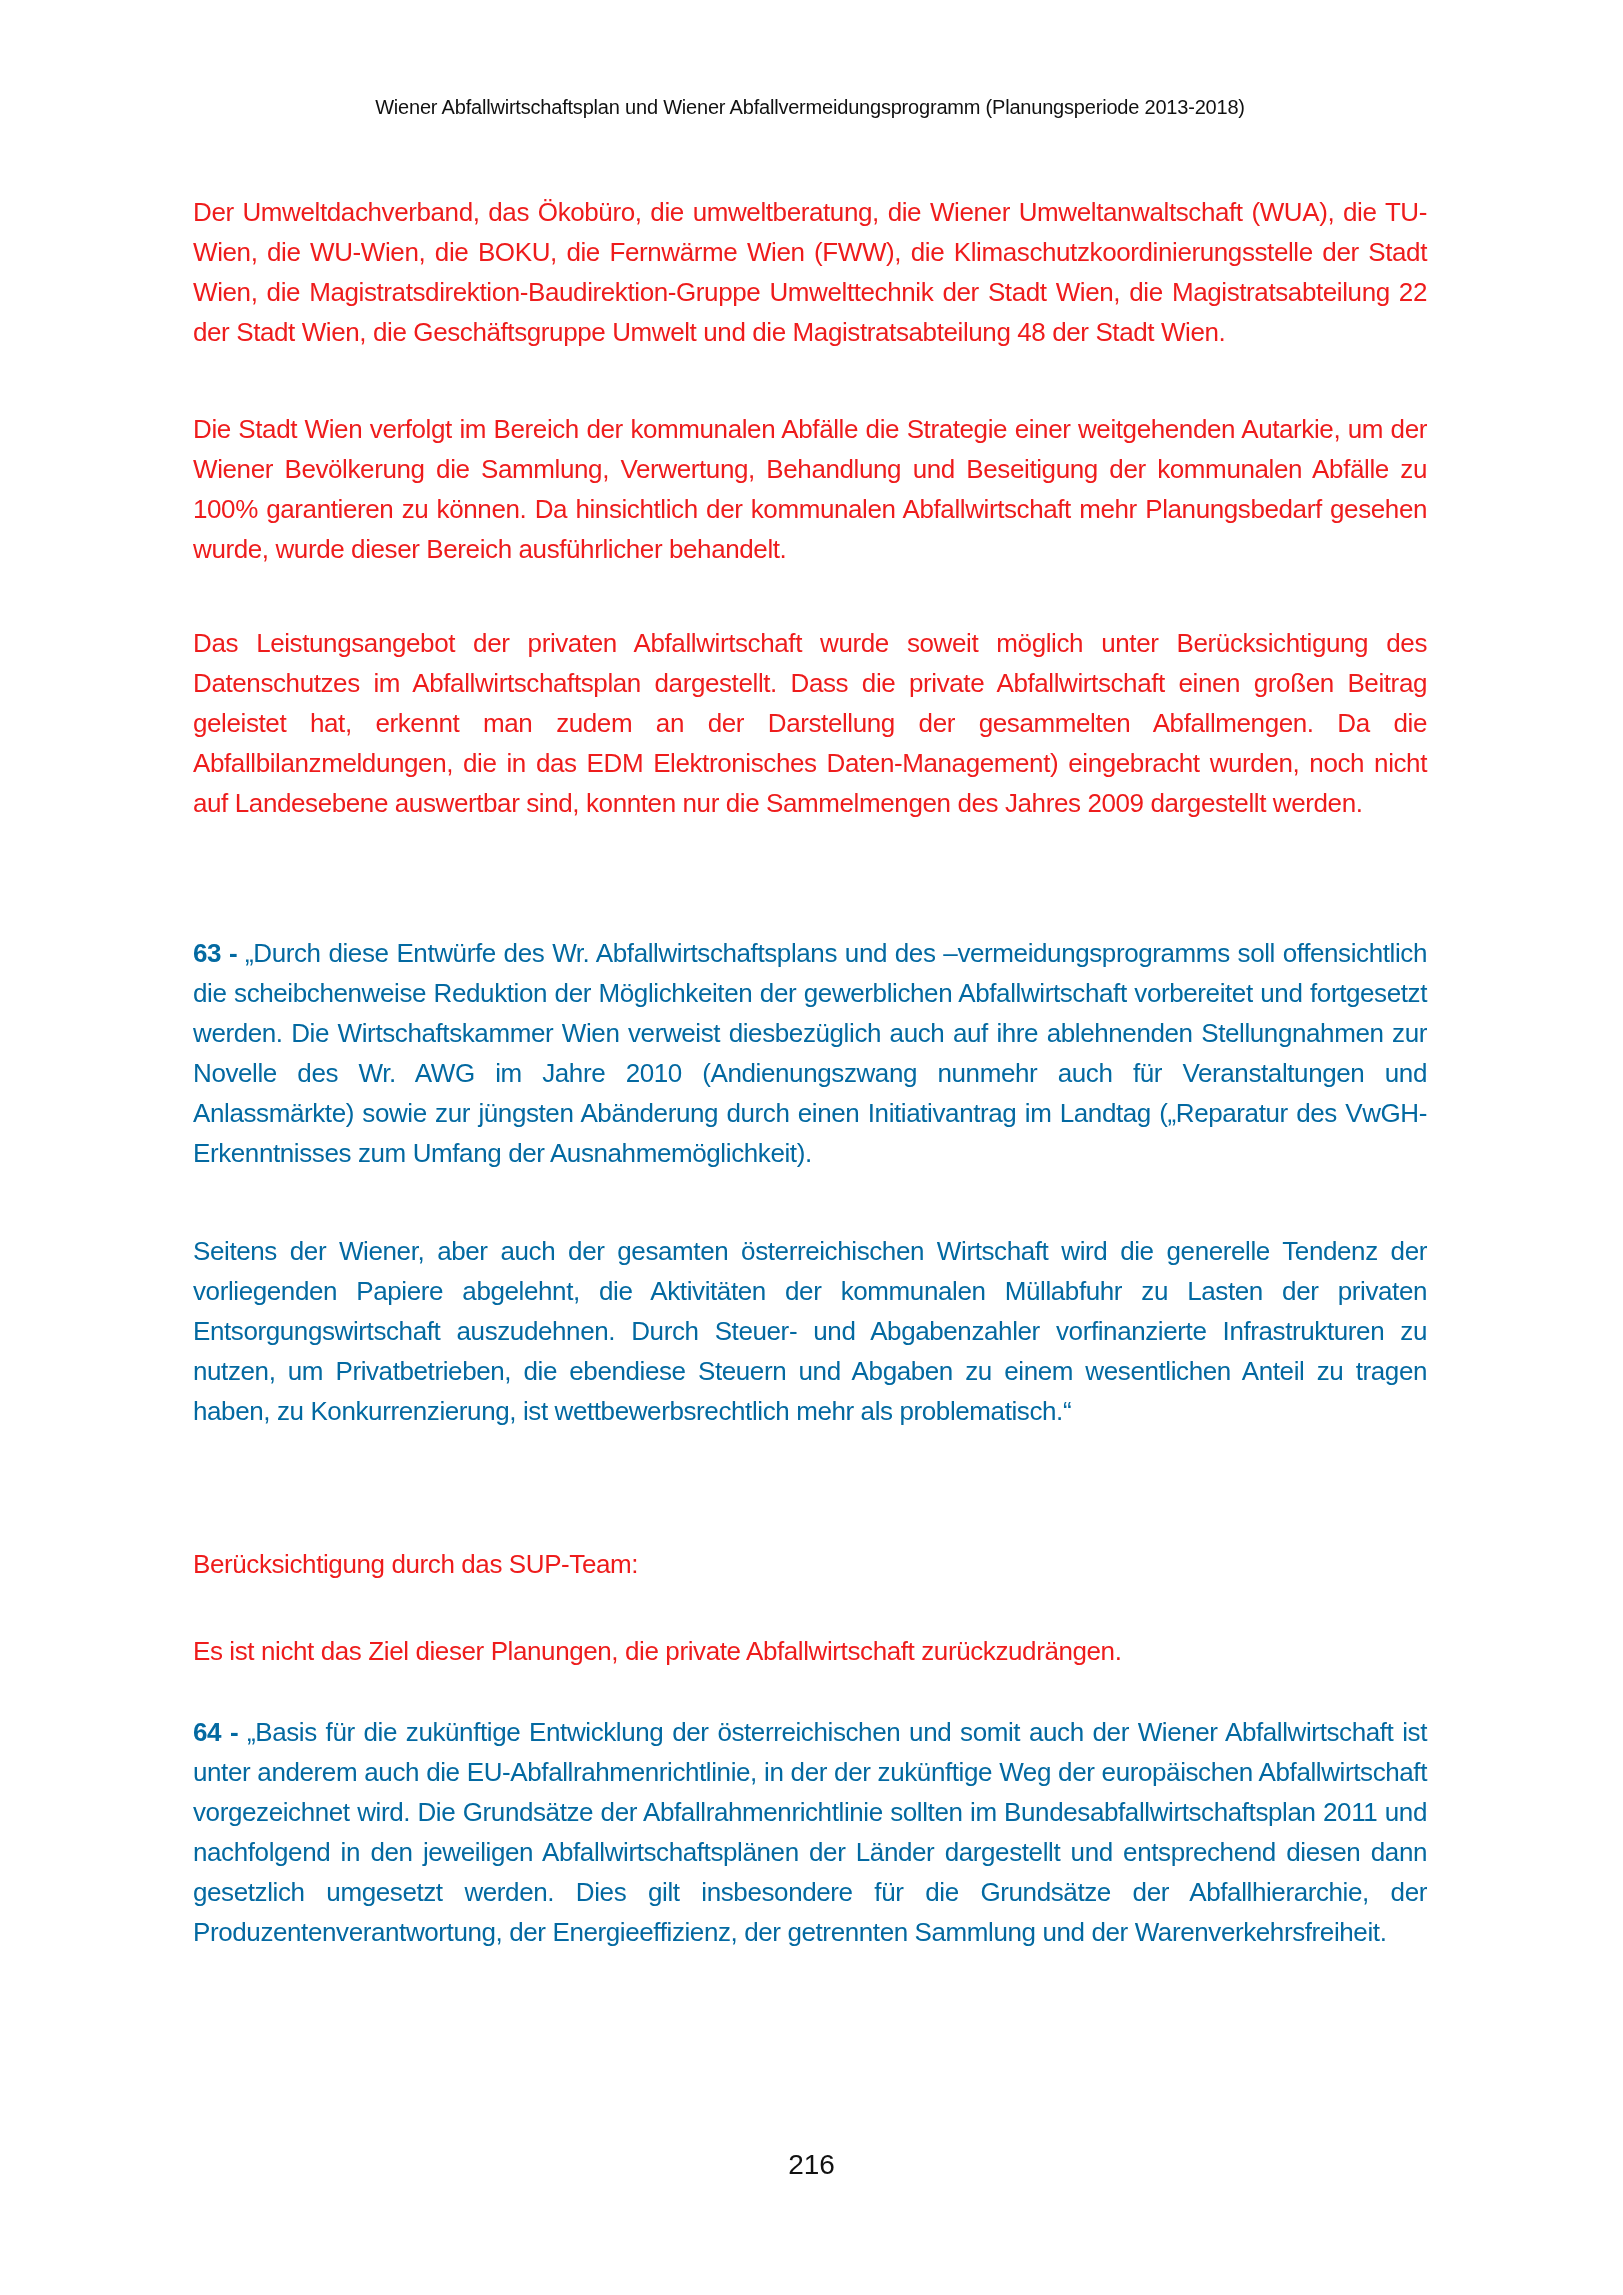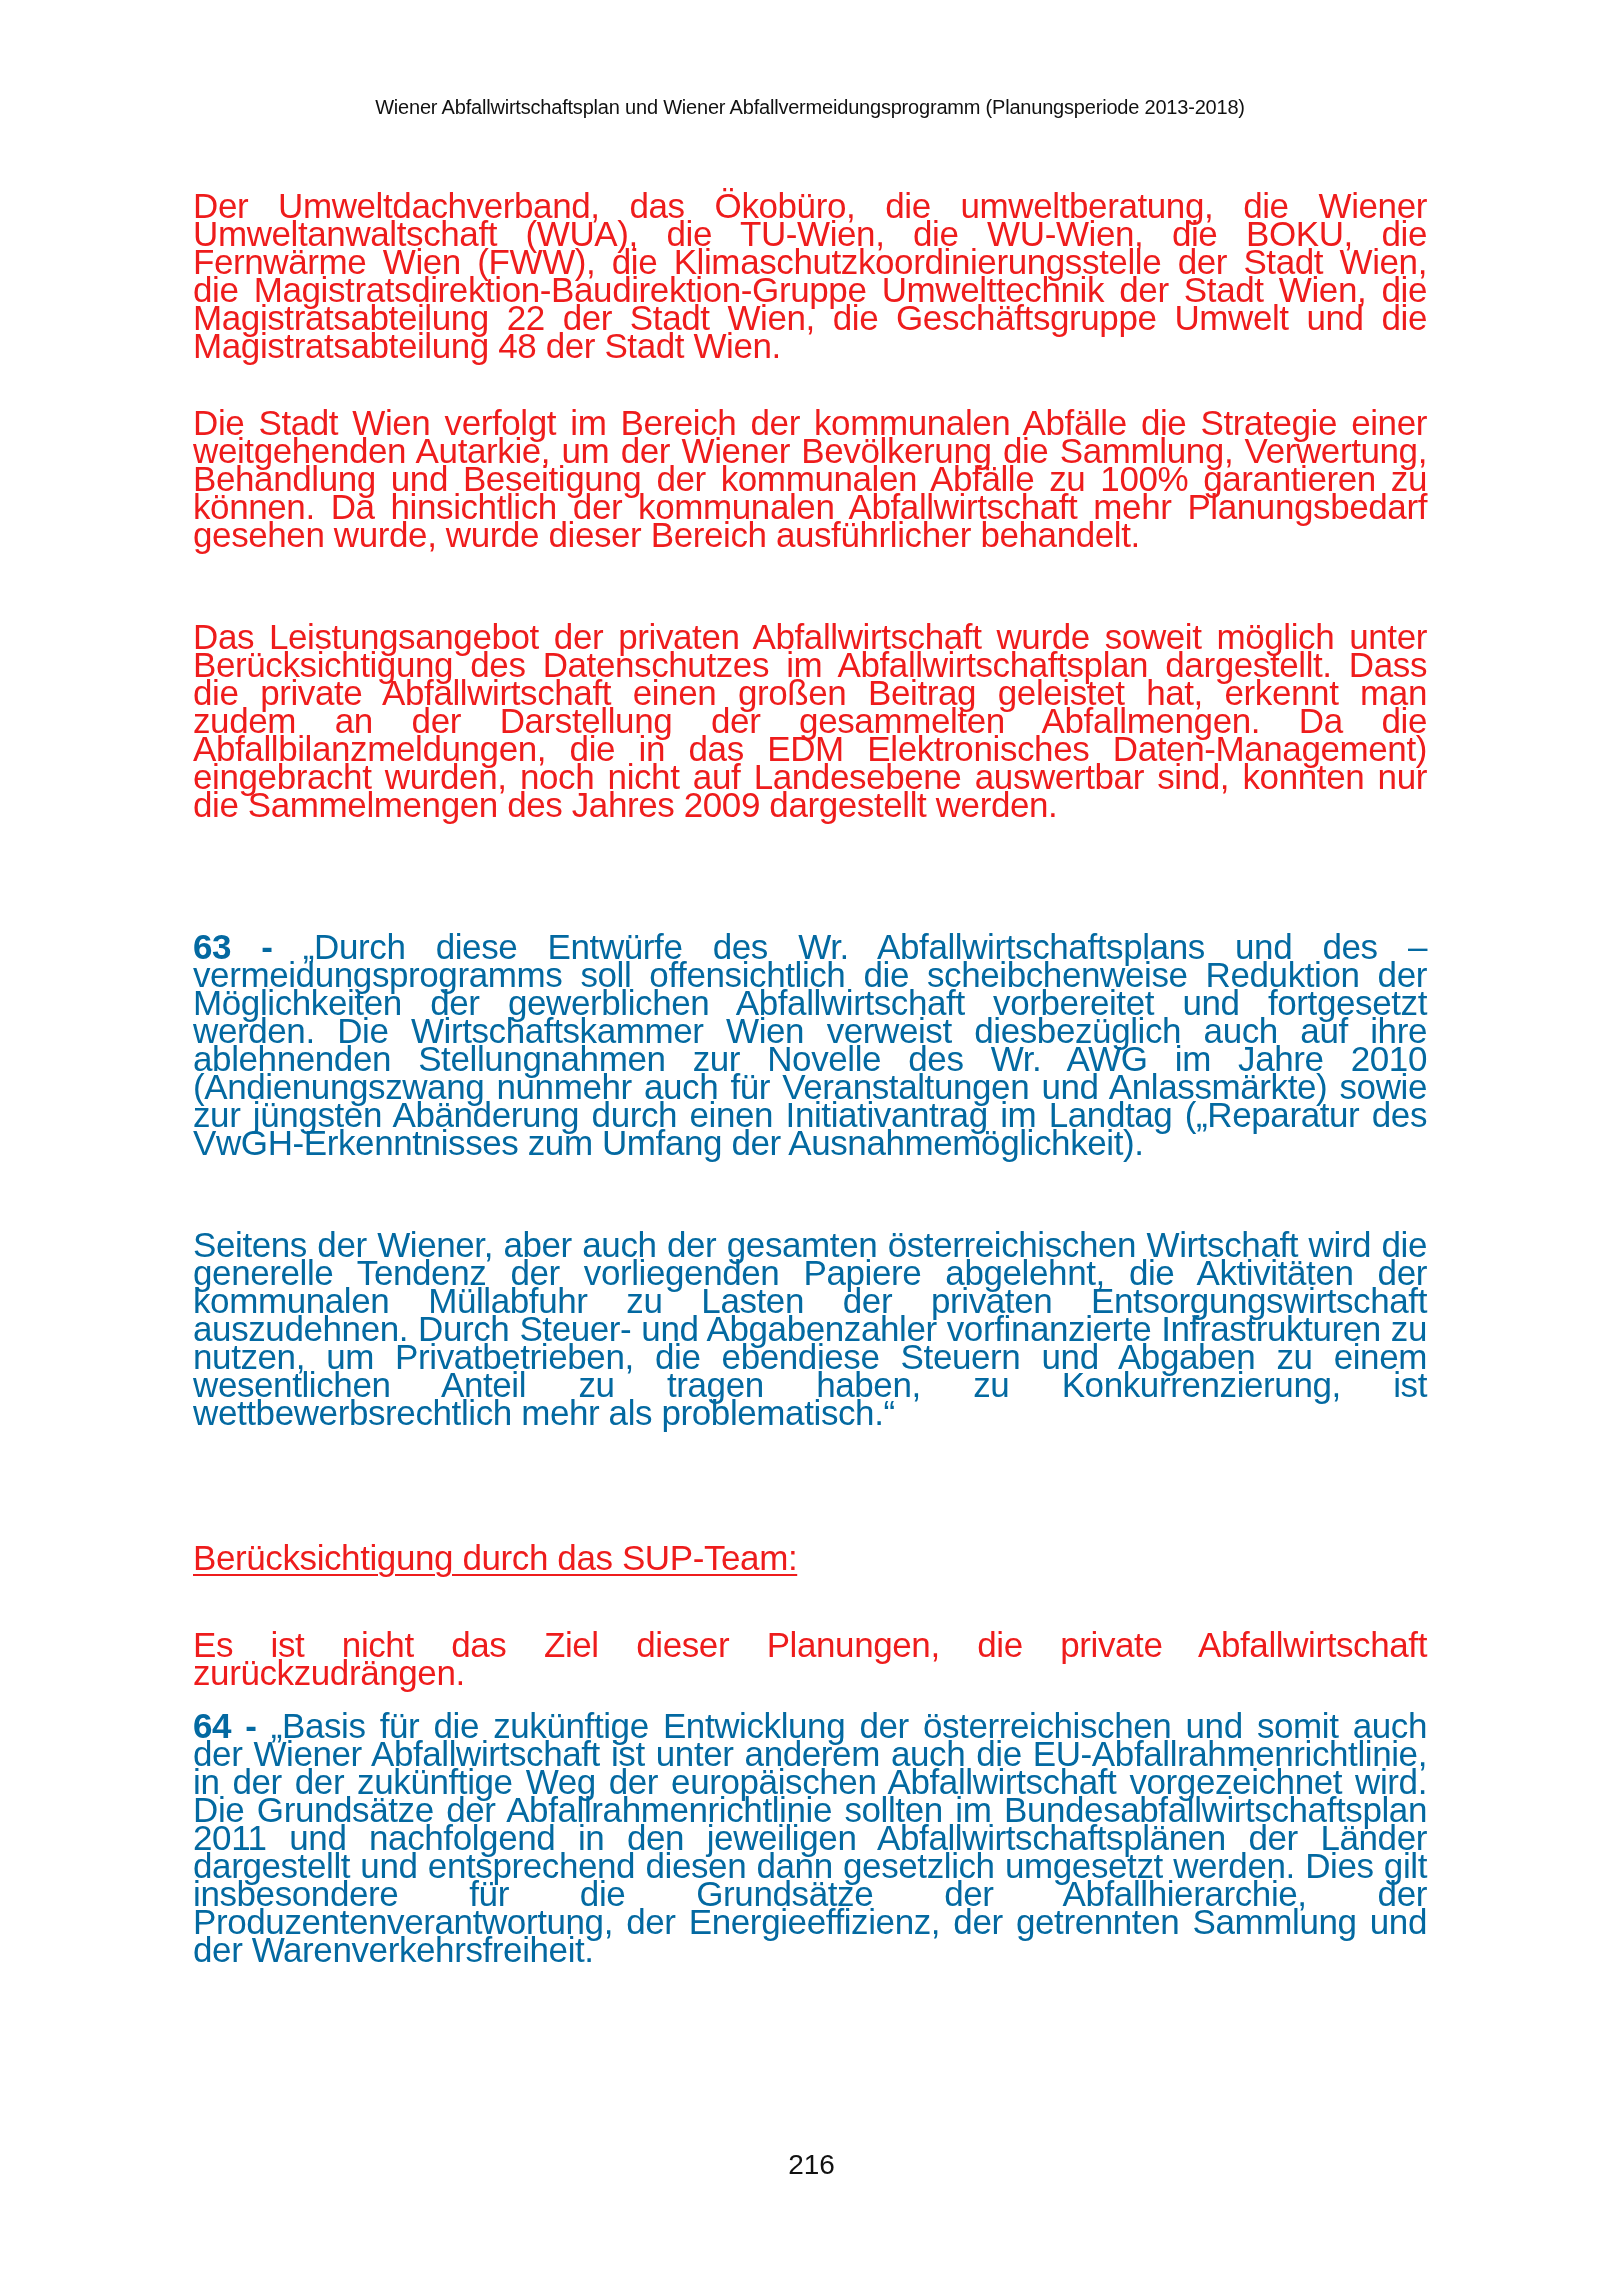--- a/index.html
+++ b/index.html
@@ -2,26 +2,26 @@
 <html style="font-size:13px"><head>
 <meta charset="utf-8">
 <style>
   html, body { margin: 0; padding: 0; background: #ffffff; }
   body { width: 1623px; height: 2295px; position: relative; overflow: hidden;
          font-family: "Liberation Sans", "DejaVu Sans", sans-serif; color: #000; }
   .page-header { position: absolute; left: 193px; top: 92px; width: 1234px;
                  font-size: 20px; line-height: 30px; color: #111; letter-spacing: -0.2px; text-align: center; }
   .page-header div { white-space: nowrap; }
   .block { position: absolute; left: 193px; width: 1234px;
-           font-size: 35px; line-height: 28px; text-align: justify;
+           font-size: 26px; line-height: 40px; text-align: justify;
            letter-spacing: -0.4px; word-spacing: 0px; }
   .red { color: #ee1c1c; }
   .black { color: #0369a1; }
   .num { font-weight: bold; }
-  .underline { text-decoration: underline; text-decoration-thickness: 1.6px; text-underline-offset: 4px; }
+  .underline { text-decoration-thickness: 1.6px; text-underline-offset: 4px; }
   .page-number { position: absolute; left: 0; width: 1623px; top: 2149px; text-align: center;
                  font-size: 28px; color: #111; }
 </style>
 </head>
 <body>
 
 <div class="page-header">
   <div>Wiener Abfallwirtschaftsplan und Wiener Abfallvermeidungsprogramm (Planungsperiode 2013-2018)</div>
 </div>
 

